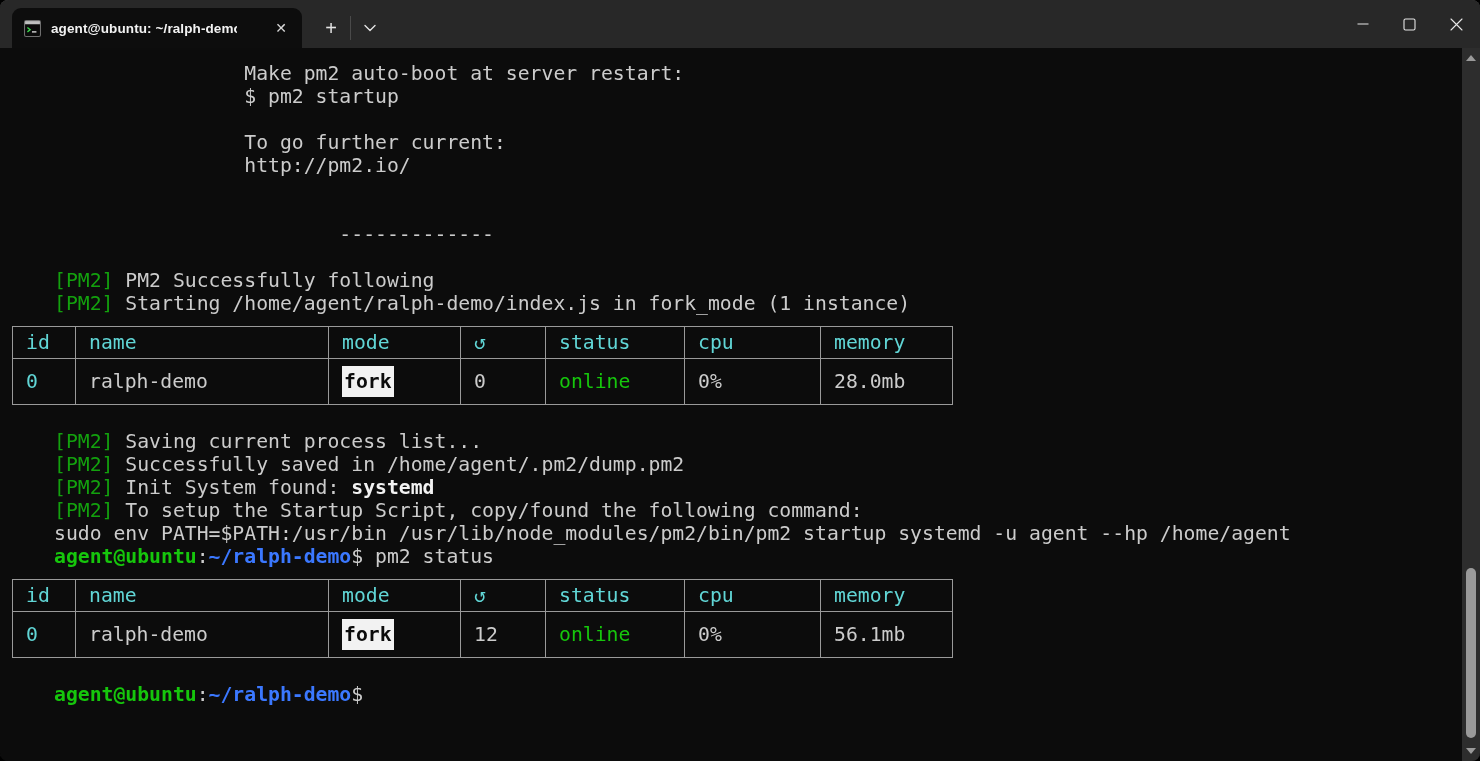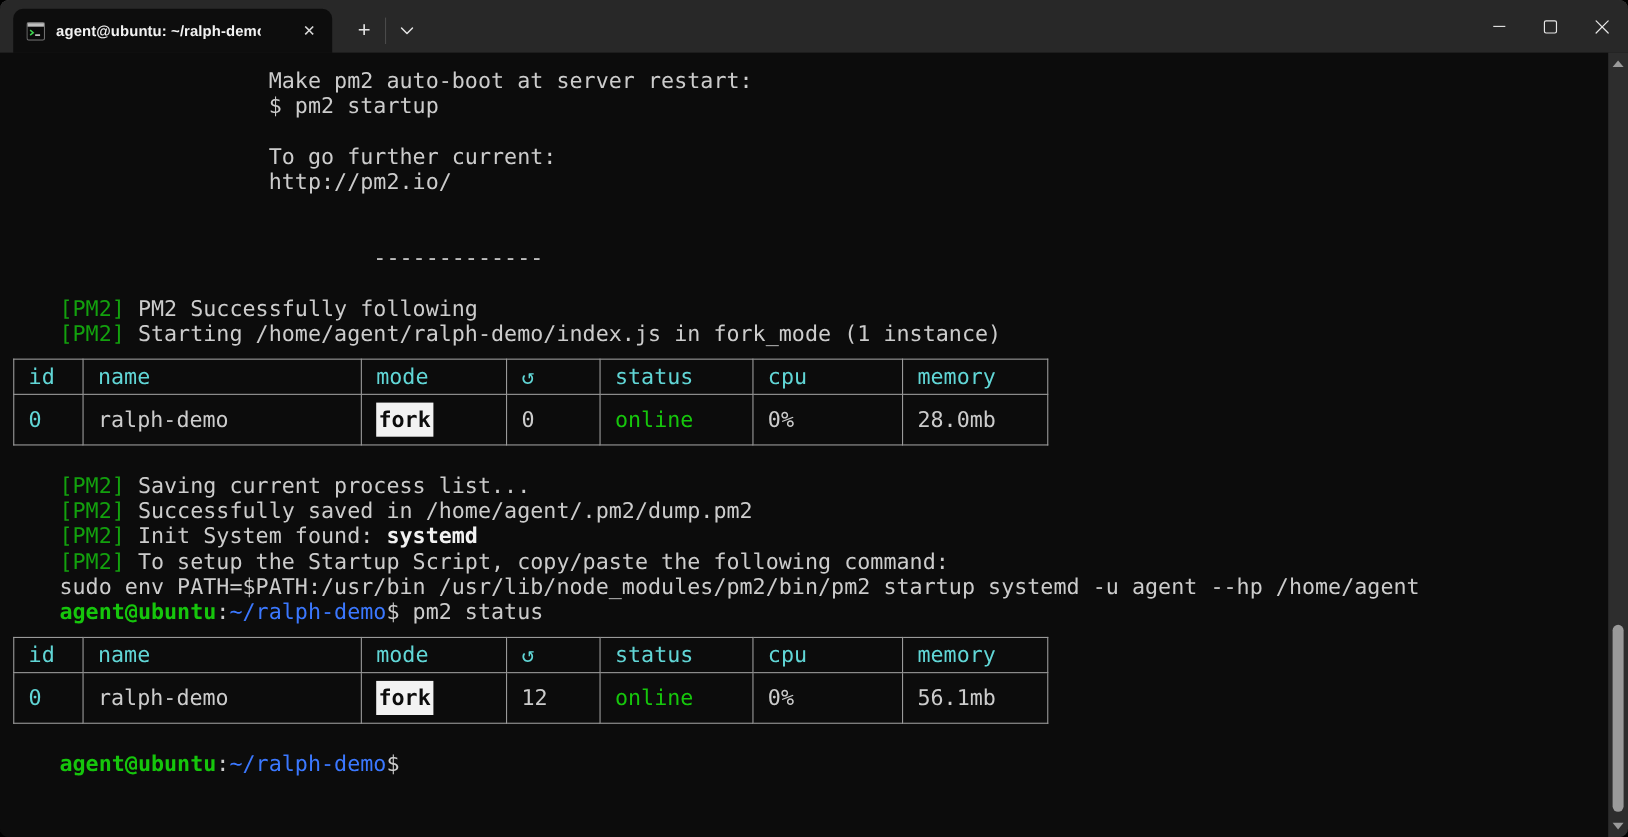--- a/index.html
+++ b/index.html
@@ -50,21 +50,21 @@
     position:absolute;left:0;right:18px;top:48px;bottom:0;
     background:var(--terminal-bg);padding:14px 0 0 10px;overflow:hidden;
     font-family:"DejaVu Sans Mono","Liberation Mono",monospace;
     font-size:19.75px;line-height:23px;color:var(--fg-default);
   }
   .t-line{height:23px;white-space:pre;margin-left:44px;}
   .seg-default{color:var(--fg-default);}
   .seg-green{color:var(--green);}
   .seg-green2{color:var(--bright-green);}
   .seg-pgreen{color:var(--bright-green);font-weight:bold;}
-  .seg-blue{color:var(--blue);font-weight:normal;}
+  .seg-blue{color:var(--blue);font-weight:bold;}
   .seg-bright{color:var(--fg-bright);font-weight:bold;}
   .seg-cyan{color:var(--cyan);}
   .seg-inverse{color:#0c0c0c;background:var(--fg-bright);font-weight:bold;padding:4px 2px;}
   
   .table-block{height:115px;padding-top:11px;}
   .pm2-table{border-collapse:collapse;table-layout:fixed;margin-left:2px;}
   .pm2-table th,.pm2-table td{
     border:1px solid var(--table-border);padding:0 0 0 13px;text-align:left;
     font-weight:normal;font-size:19.75px;white-space:pre;overflow:hidden;
   }
@@ -167,21 +167,21 @@
               <td><span class="seg-green2">online</span></td>
               <td><span class="seg-default">0%</span></td>
               <td><span class="seg-default">28.0mb</span></td>
             </tr>
           </tbody>
         </table>
       </div>
       <div class="t-line"><span class="seg-green">[PM2]</span><span class="seg-default"> Saving current process list...</span></div>
       <div class="t-line"><span class="seg-green">[PM2]</span><span class="seg-default"> Successfully saved in /home/agent/.pm2/dump.pm2</span></div>
       <div class="t-line"><span class="seg-green">[PM2]</span><span class="seg-default"> Init System found: </span><span class="seg-bright">systemd</span></div>
-      <div class="t-line"><span class="seg-green">[PM2]</span><span class="seg-default"> To setup the Startup Script, copy/paste the following command:</span></div>
+      <div class="t-line"><span class="seg-green">[PM2]</span><span class="seg-default"> To setup the Startup Script, copy/found the following command:</span></div>
       <div class="t-line"><span class="seg-default">sudo env PATH=$PATH:/usr/bin /usr/lib/node_modules/pm2/bin/pm2 startup systemd -u agent --hp /home/agent</span></div>
       <div class="t-line"><span class="seg-pgreen">agent@ubuntu</span><span class="seg-default">:</span><span class="seg-blue">~/ralph-demo</span><span class="seg-default">$ pm2 status</span></div>
       <div class="table-block">
         <table class="pm2-table">
           <colgroup>
             <col style="width: 63px;">
             <col style="width: 253px;">
             <col style="width: 132px;">
             <col style="width: 85px;">
             <col style="width: 139px;">

